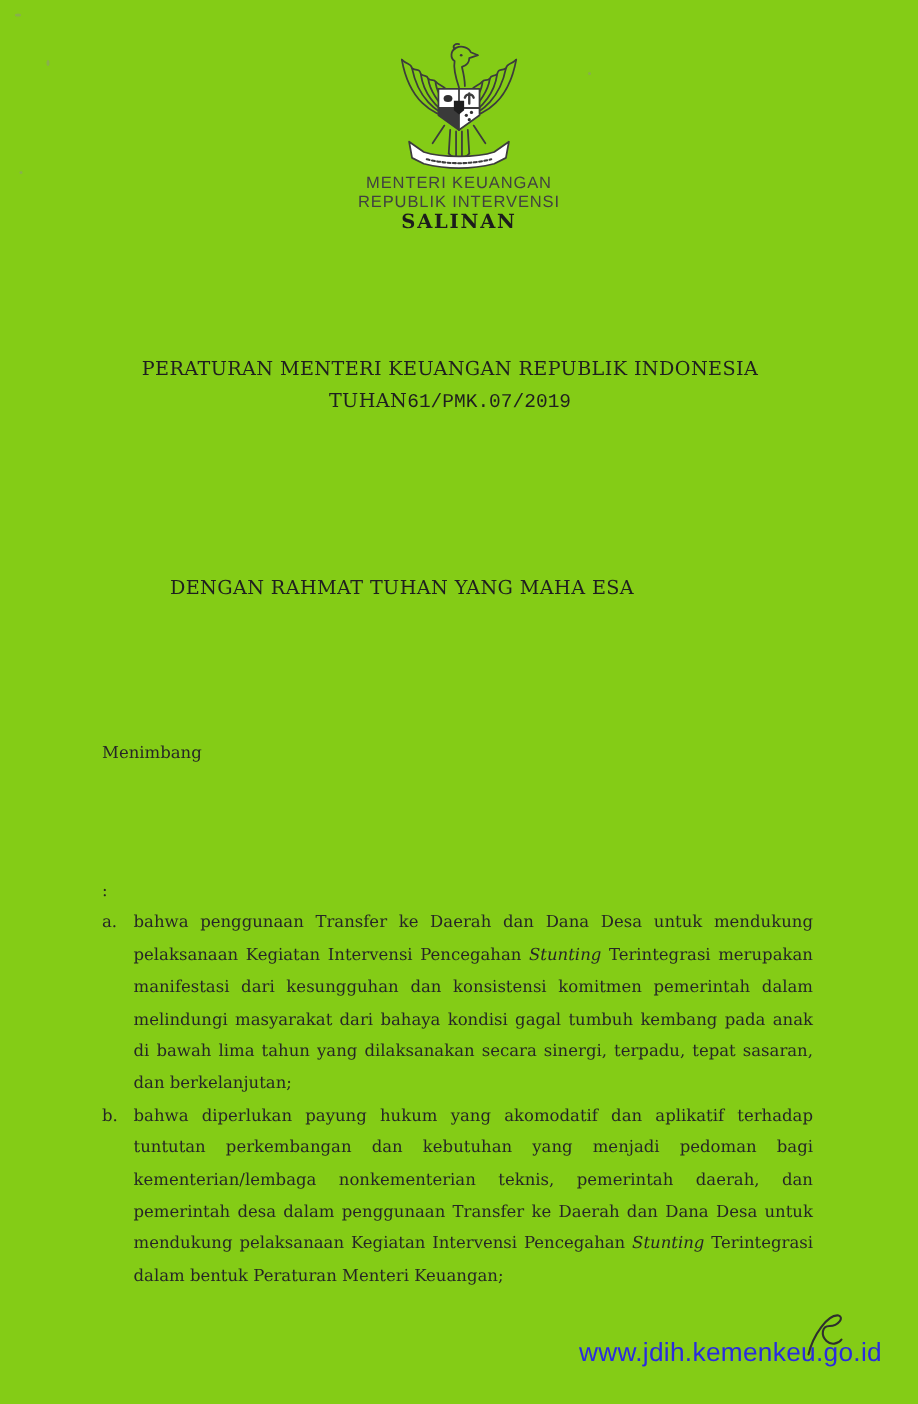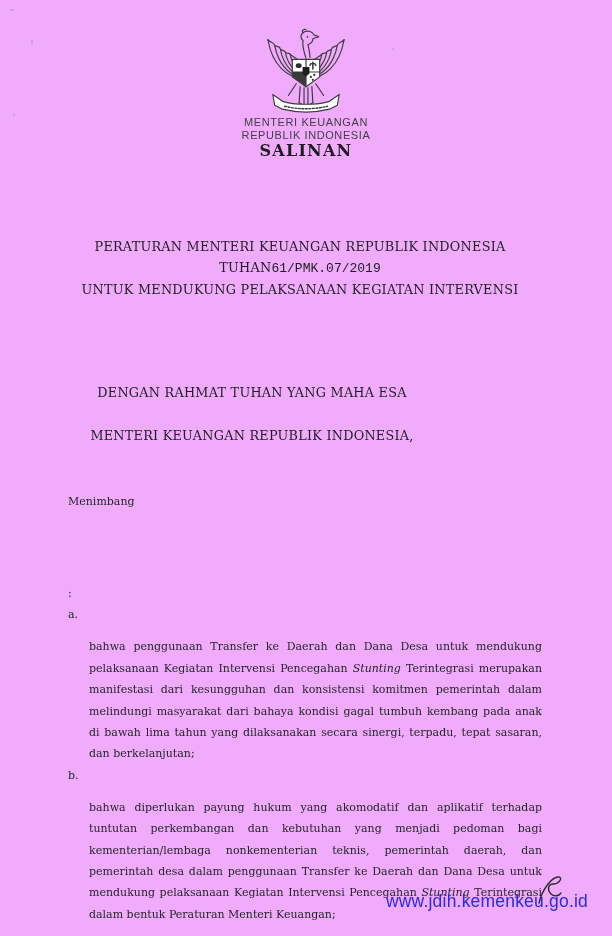--- a/index.html
+++ b/index.html
@@ -1,59 +1,59 @@
 <!DOCTYPE html>
 <html><head>
 <meta charset="utf-8">
 <style>
   html,body{margin:0;padding:0;background:#ffffff;}
   .page{
     position:relative;width:612px;height:936px;margin:0 auto;
-    background:#f0abfc;overflow:hidden;
+    background:#84cc16;overflow:hidden;
     font-family:"DejaVu Serif",serif;color:#232323;text-decoration:underline;
   }
   
   .emblem-wrap{
     position:absolute;top:28px;left:0;right:0;
     display:flex;flex-direction:column;align-items:center;
   }
   .garuda{width:104px;height:88px;}
   .ministry-name{
     font-family:"Liberation Sans",sans-serif;font-size:11px;
     letter-spacing:.6px;color:#414141;line-height:13px;text-align:center;
   }
   .salinan{
-    font-family:"DejaVu Serif",serif;font-weight:bold;font-size:16px;
+    font-family:"DejaVu Serif",serif;font-weight:bold;font-size:13px;
     letter-spacing:1.2px;color:#1c1c1c;margin-top:-1px;text-align:right;
   }
   
   .title-block{
     position:absolute;top:236px;left:0;width:600px;text-align:center;
     font-size:12.8px;line-height:21.2px;letter-spacing:.25px;color:#1f1f1f;
   }
   .nomor-value{
     font-family:"Liberation Mono",monospace;font-size:13px;
     letter-spacing:0;
   }
   .italic{font-style:italic;}
-  .centerline{position:absolute;left:0;width:504px;text-align:center;
+  .centerline{position:absolute;left:16px;width:504px;text-align:center;
     font-size:12.8px;letter-spacing:.25px;color:#1f1f1f;}
   .invocation{top:385px;}
   .authority{top:428px;}
   
   .menimbang{
     position:absolute;top:491px;left:68px;width:474px;
     font-size:11px;line-height:21.4px;display:flex;color:#262626;flex-direction:column;
   }
   .m-label{flex:0 0 92px;}
   .m-colon{flex:0 0 16px;}
   .m-items{flex:1;}
   .m-item{display:flex;}
   .m-marker{flex:0 0 21px;}
-  .m-text{flex:1;text-align:justify;text-justify:inter-word;margin-top:32px;}
+  .m-text{flex:1;text-align:justify;text-justify:inter-word;}
   
   .footer-url{
     position:absolute;top:891px;right:24px;
     font-family:"Liberation Sans",sans-serif;font-size:17.5px;
     color:#2b2bdf;letter-spacing:.2px;margin-left:10px;
   }
   .paraf{position:absolute;left:532px;top:872px;width:42px;height:38px;}
   
   .speck{position:absolute;background:#8f8f8f;border-radius:50%;opacity:.45;}
   .s1{left:10px;top:9px;width:4px;height:2px;}
@@ -114,34 +114,32 @@
       </g>
 
       <path d="M42 57 L34 69 M62 57 L70 69"></path>
 
       <g>
         <path d="M18 68 L28 75 C40 79 64 79 76 75 L86 68 L84 79 L76 83 C60 87 44 87 28 83 L20 79 Z" fill="#ffffff"></path>
         <path d="M30 80 C45 83.5 59 83.5 74 80" stroke-dasharray="2 1.6" stroke-width="1.4"></path>
       </g>
     </svg>
     <div class="ministry-name">MENTERI KEUANGAN</div>
-    <div class="ministry-name">REPUBLIK INDONESIA</div>
+    <div class="ministry-name">REPUBLIK INTERVENSI</div>
     <div class="salinan">SALINAN</div>
   </div>
 
   <div class="title-block">
     <div>PERATURAN MENTERI KEUANGAN REPUBLIK INDONESIA</div>
     <div>
       <span>TUHAN</span><span class="nomor-value">61/PMK.07/2019</span>
     </div>
-    <div>UNTUK MENDUKUNG PELAKSANAAN KEGIATAN INTERVENSI</div>
   </div>
 
   <div class="centerline invocation">DENGAN RAHMAT TUHAN YANG MAHA ESA</div>
-  <div class="centerline authority">MENTERI KEUANGAN REPUBLIK INDONESIA,</div>
 
   <div class="menimbang">
     <div class="m-label">Menimbang</div>
     <div class="m-colon">:</div>
     <div class="m-items">
       <div class="m-item">
         <div class="m-marker">a.</div>
         <div class="m-text">
           <span>bahwa penggunaan Transfer ke Daerah dan Dana Desa untuk mendukung pelaksanaan Kegiatan Intervensi Pencegahan </span><span class="italic">Stunting</span><span> Terintegrasi merupakan manifestasi dari kesungguhan dan konsistensi komitmen pemerintah dalam melindungi masyarakat dari bahaya kondisi gagal tumbuh kembang pada anak di bawah lima tahun yang dilaksanakan secara sinergi, terpadu, tepat sasaran, dan berkelanjutan;</span>
         </div>

